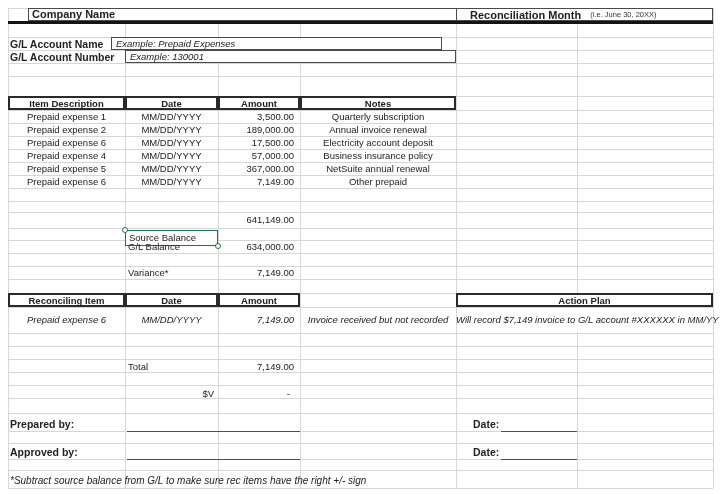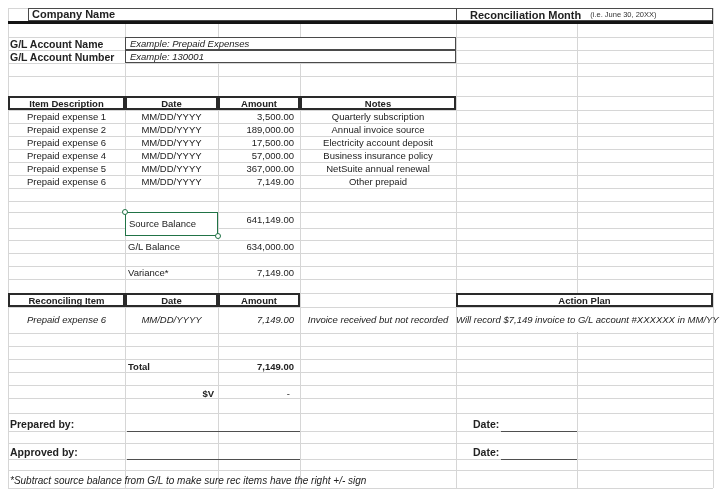--- a/index.html
+++ b/index.html
@@ -10,29 +10,29 @@
   .hline{position:absolute;height:1px;background:#d6d6d6;left:8px;width:705px;}
   .vline{position:absolute;width:1px;background:#d6d6d6;top:8px;height:480px;}
   .thickline{position:absolute;left:8px;top:21px;width:705px;height:3px;background:#141414;}
   .cellbox{position:absolute;background:#fff;border:1px solid #4a4a4a;box-sizing:border-box;}
   .hcell{
     position:absolute;background:#fff;border:2px solid #2a2a2a;box-sizing:border-box;
     font-weight:700;font-size:9.5px;display:flex;align-items:center;justify-content:center;
   }
   .txt{position:absolute;font-size:9.5px;height:12px;line-height:12px;box-sizing:border-box;white-space:nowrap;}
   .lbl{position:absolute;font-size:10.5px;font-weight:700;height:13px;line-height:13px;white-space:nowrap;}
-  .c{text-align:center;}.r{text-align:right;}.i{font-style:italic;}.b{font-weight:700;}
+  .c{text-align:center;}.r{text-align:right;}.i{font-style:italic;}.b{font-weight:400;}
   .mask{position:absolute;background:#fff;}
   #company-cell{left:8px;top:8px;width:448px;height:13px;display:flex;align-items:center;margin-left:20px;}
   #company-cell .lbl{position:static;padding-left:3px;font-size:11px;}
   #recon-cell{left:456px;top:8px;width:257px;height:13px;display:flex;align-items:center;}
   #recon-cell .big{font-size:11px;font-weight:700;padding-left:13px;}
   #recon-cell .small{font-size:7.5px;padding-left:9px;color:#333;}
   #sel-cell{
-    position:absolute;left:125px;top:212px;width:93px;height:24px;background:#fff;
+    position:absolute;left:125px;top:230px;width:93px;height:16px;background:#fff;
     border:1.5px solid #217346;box-sizing:border-box;display:flex;align-items:center;
   }
   #sel-cell .txt{position:static;padding-left:3px;}
   .handle{
     position:absolute;width:6px;height:6px;border-radius:50%;
     background:#fff;border:1.5px solid #217346;box-sizing:border-box;
   }
   .sig{position:absolute;height:14px;border-bottom:1.5px solid #4f4f4f;}
 </style>
 </head>
@@ -87,21 +87,21 @@
   <div class="cellbox" id="company-cell">
     <span class="lbl">Company Name</span>
   </div>
   <div class="cellbox" id="recon-cell">
     <span class="big">Reconciliation Month</span>
     <span class="small">(i.e. June 30, 20XX)</span>
   </div>
   <div class="thickline"></div>
 
   <div class="lbl" style="left:10px;top:38px;">G/L Account Name</div>
-  <div class="cellbox" style="left:125px;top:37px;width:331px;height:13px;">
+  <div class="cellbox" style="left:111px;top:37px;width:331px;height:13px;">
     <div class="txt i" style="position:static;padding-left:4px;line-height:11px;">Example: Prepaid Expenses</div>
   </div>
   <div class="lbl" style="left:10px;top:51px;">G/L Account Number</div>
   <div class="cellbox" style="left:125px;top:50px;width:331px;height:13px;">
     <div class="txt i" style="position:static;padding-left:4px;line-height:11px;">Example: 130001</div>
   </div>
 
   <div class="hcell" style="left:8px;top:96px;width:117px;height:14px;">Item Description</div>
   <div class="hcell" style="left:125px;top:96px;width:93px;height:14px;">Date</div>
   <div class="hcell" style="left:218px;top:96px;width:82px;height:14px;">Amount</div>
@@ -110,21 +110,21 @@
   <div>
     <div class="txt c" style="left:8px;top:111px;width:117px;">Prepaid expense 1</div>
     <div class="txt c" style="left:125px;top:111px;width:93px;">MM/DD/YYYY</div>
     <div class="txt r" style="left:218px;top:111px;width:76px;">3,500.00</div>
     <div class="txt c" style="left:300px;top:111px;width:156px;">Quarterly subscription</div>
   </div>
   <div>
     <div class="txt c" style="left:8px;top:124px;width:117px;">Prepaid expense 2</div>
     <div class="txt c" style="left:125px;top:124px;width:93px;">MM/DD/YYYY</div>
     <div class="txt r" style="left:218px;top:124px;width:76px;">189,000.00</div>
-    <div class="txt c" style="left:300px;top:124px;width:156px;">Annual invoice source</div>
+    <div class="txt c" style="left:300px;top:124px;width:156px;">Annual invoice renewal</div>
   </div>
   <div>
     <div class="txt c" style="left:8px;top:137px;width:117px;">Prepaid expense 6</div>
     <div class="txt c" style="left:125px;top:137px;width:93px;">MM/DD/YYYY</div>
     <div class="txt r" style="left:218px;top:137px;width:76px;">17,500.00</div>
     <div class="txt c" style="left:300px;top:137px;width:156px;">Electricity account deposit</div>
   </div>
   <div>
     <div class="txt c" style="left:8px;top:150px;width:117px;">Prepaid expense 4</div>
     <div class="txt c" style="left:125px;top:150px;width:93px;">MM/DD/YYYY</div>

